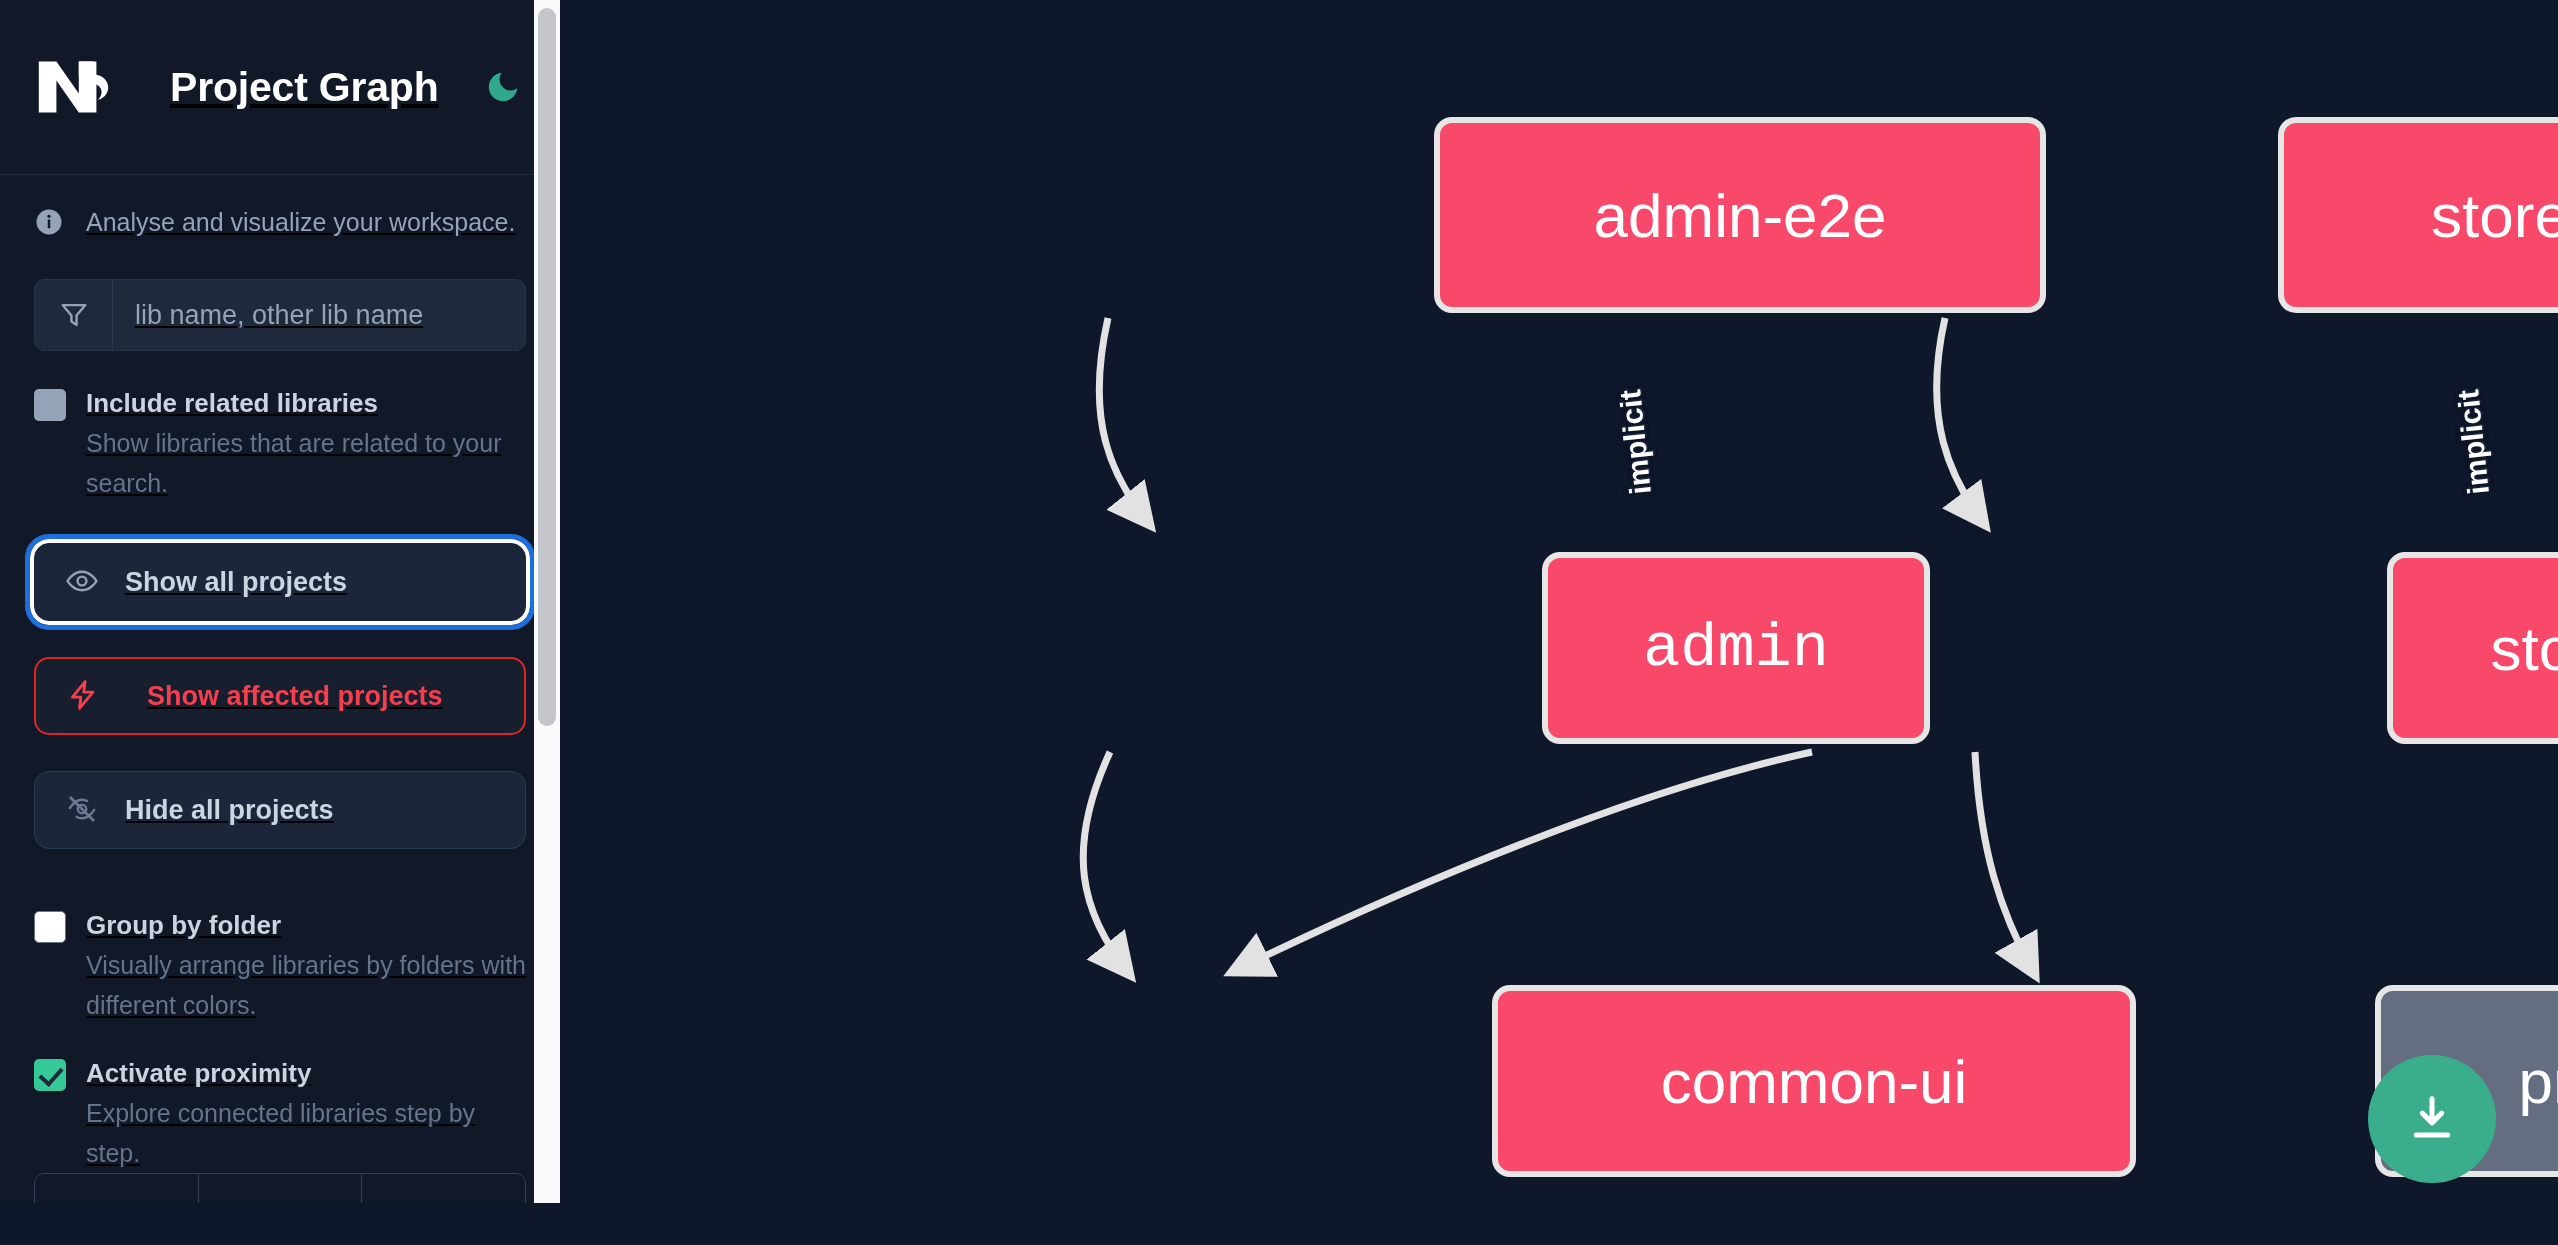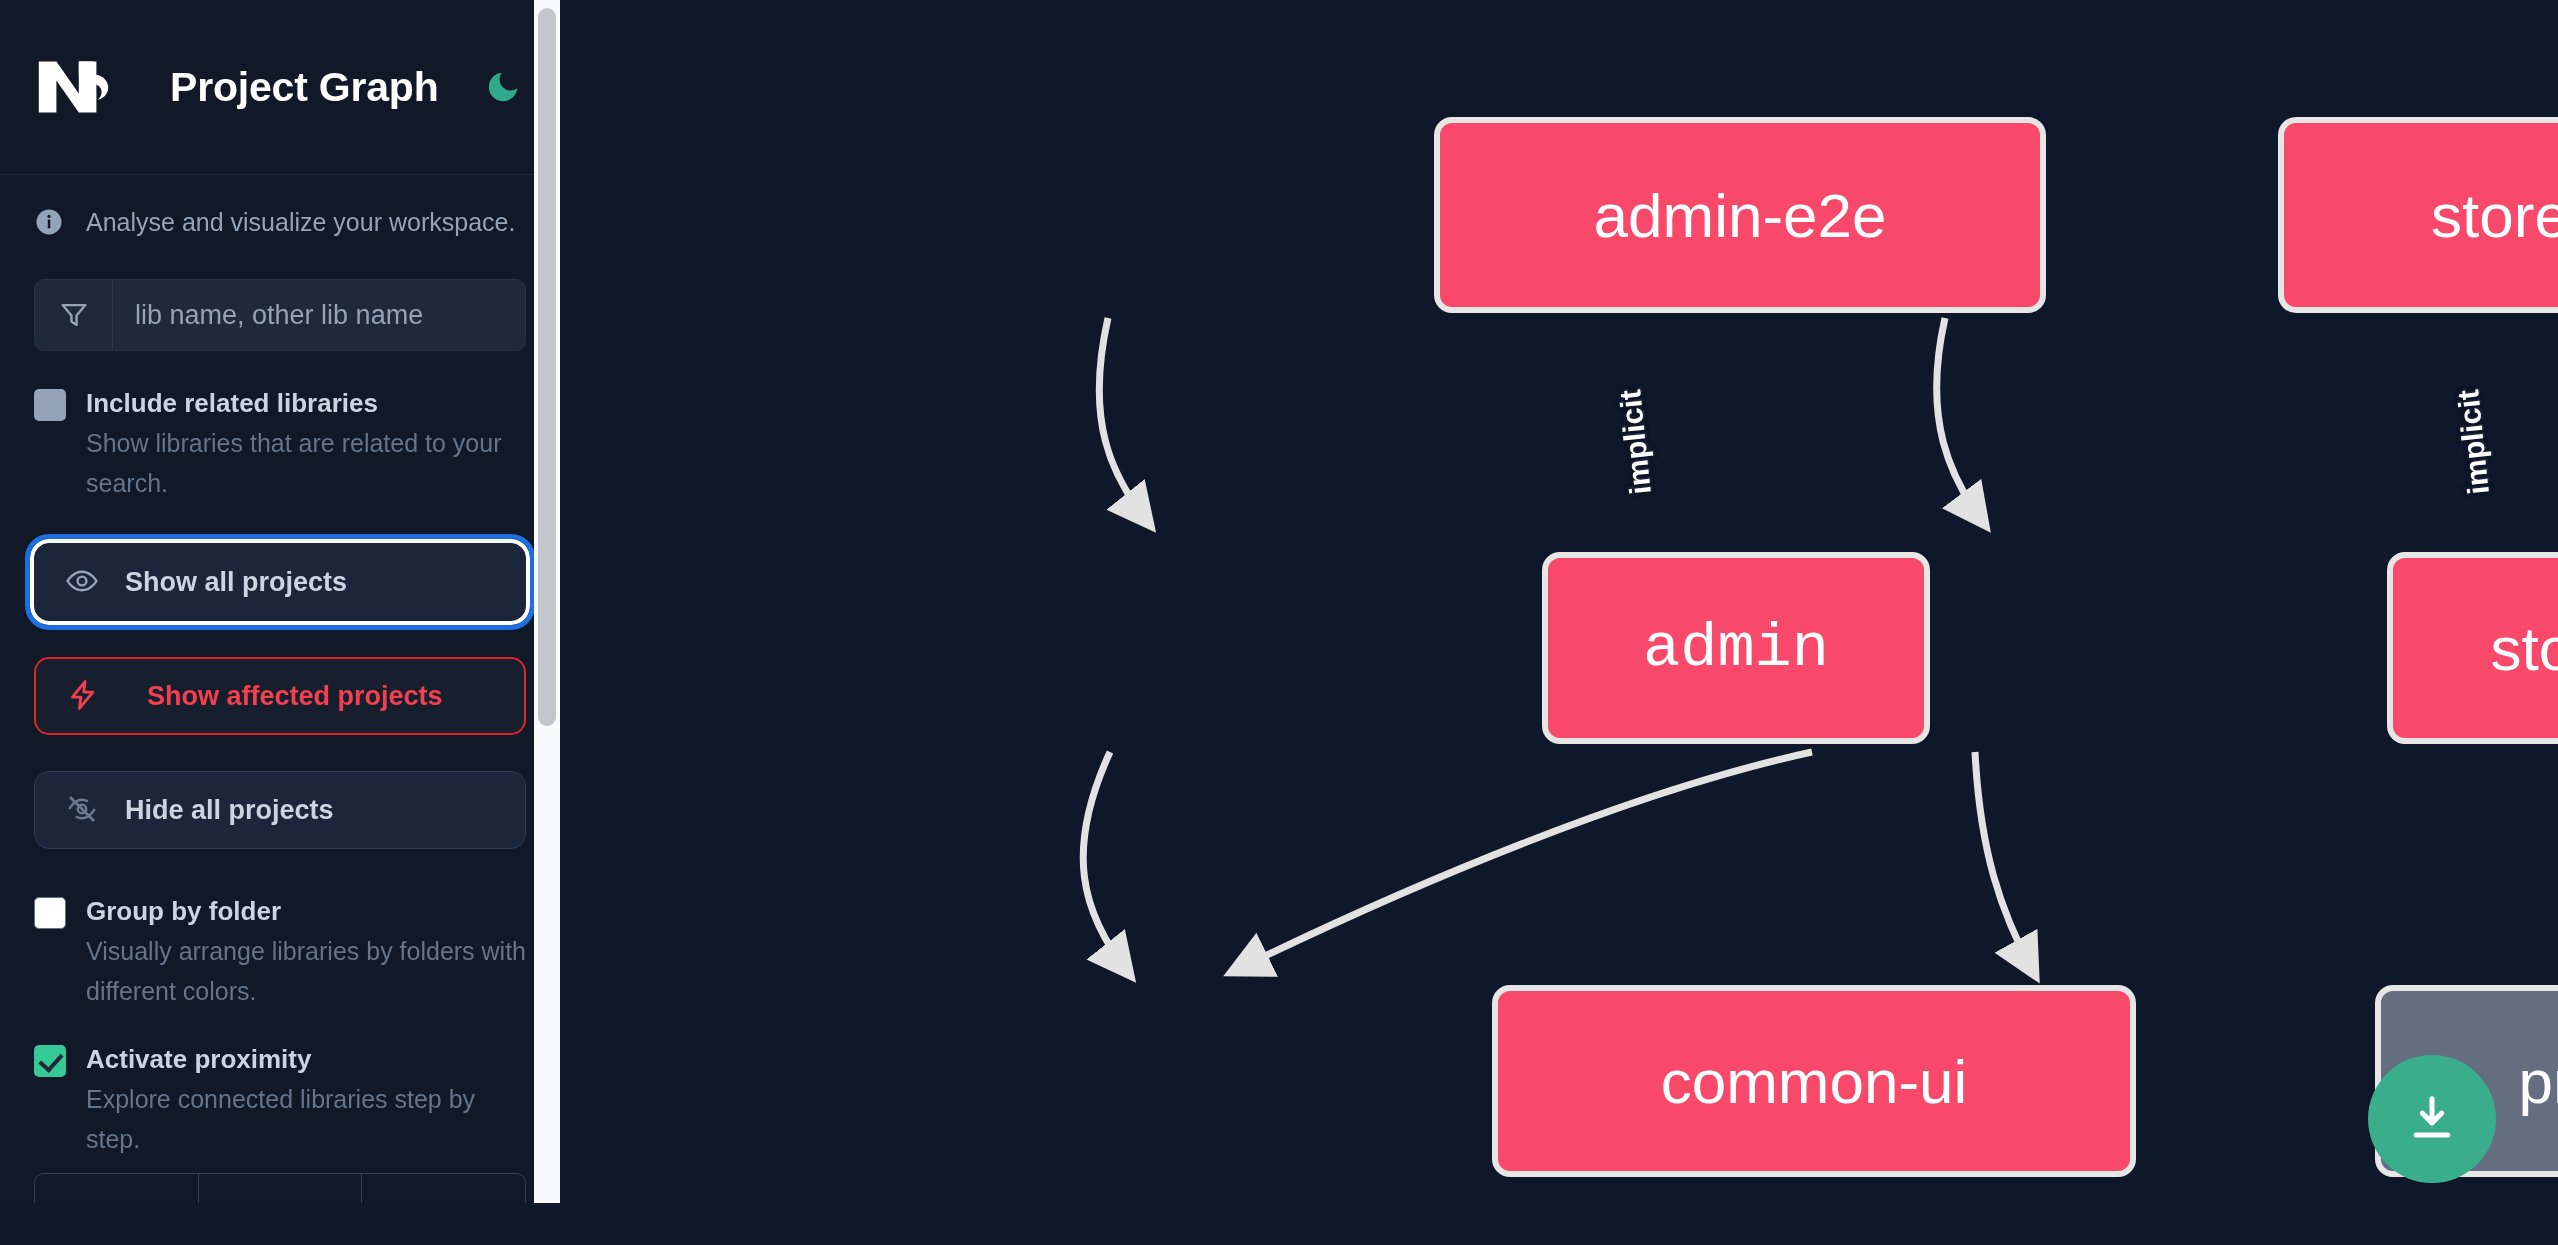--- a/index.html
+++ b/index.html
@@ -11,20 +11,21 @@
   }
   #app { position: relative; width: 2558px; height: 1245px; display: flex; }
 
   
   .sidebar {
     position: relative;
     width: 560px; height: 1203px;
     background: #111827;
     flex: 0 0 560px;
     overflow: hidden;
+    text-decoration: underline;
   }
   .sidebar-header {
     height: 175px;
     display: flex; align-items: center;
     padding: 0 34px;
     border-bottom: 1px solid #1E293B;
     gap: 0;
   }
   .nx-logo { width: 96px; height: 68px; flex: 0 0 96px; }
   .app-title {
@@ -287,21 +288,21 @@
           <svg width="34" height="34" viewBox="0 0 24 24">
             <path fill="none" stroke="#6B7A91" stroke-width="1.7" d="M3 12s3.6-6.5 9-6.5c1.6 0 3 .5 4.2 1.1M21 12s-3.6 6.5-9 6.5c-1.7 0-3.2-.5-4.4-1.2"></path>
             <circle cx="12" cy="12" r="3" fill="none" stroke="#6B7A91" stroke-width="1.7"></circle>
             <path stroke="#6B7A91" stroke-width="1.9" d="M3.5 3.5 20.5 20.5"></path>
           </svg>
         </span>
         <span class="lbl">Hide all projects</span>
       </button>
     </div>
 
-    <div class="opt-block" style="padding-top:42px">
+    <div class="opt-block" style="padding-top:56px">
       <span class="cb white"></span>
       <span class="opt-texts">
         <span class="opt-title">Group by folder</span>
         <span class="opt-desc">Visually arrange libraries by folders with different colors.</span>
       </span>
     </div>
 
     <div class="opt-block tight">
       <span class="cb green"></span>
       <span class="opt-texts">

